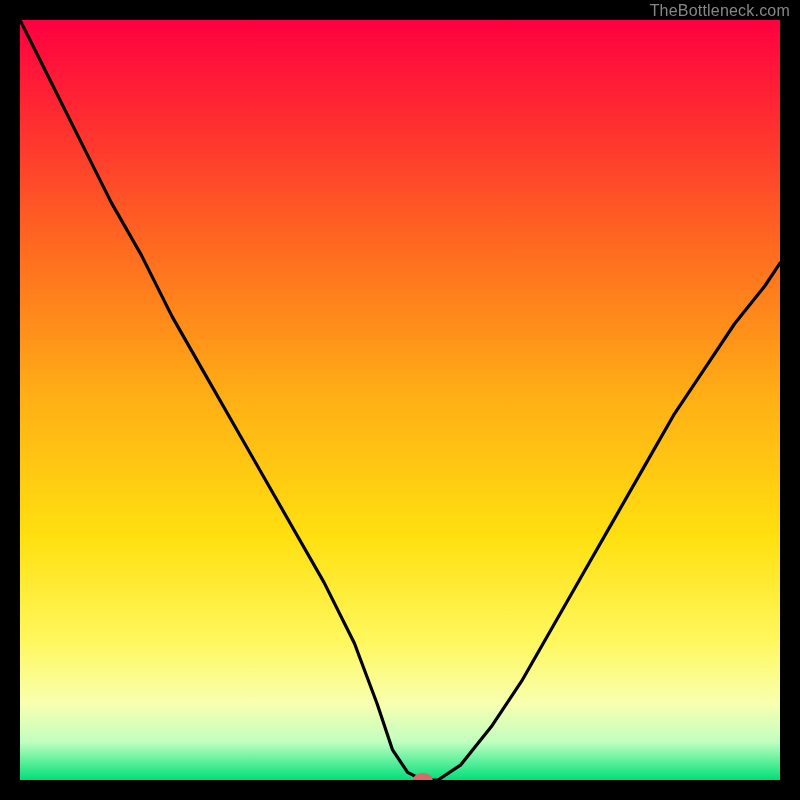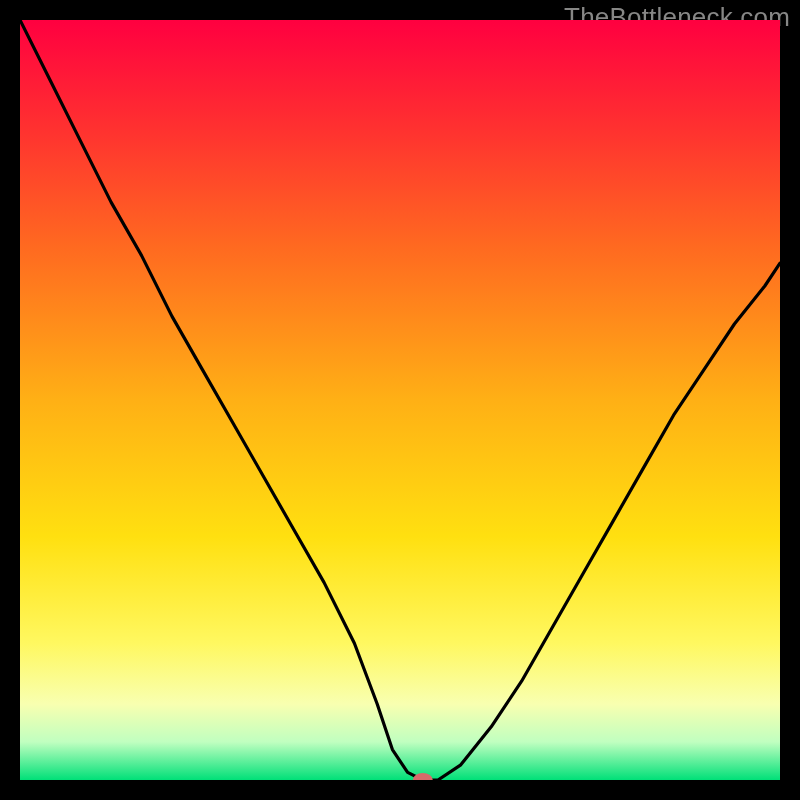--- a/index.html
+++ b/index.html
@@ -14,21 +14,21 @@
     position: relative;
     width: 800px;
     height: 800px;
     background: #000;
   }
   .watermark {
     position: absolute;
     top: 2px;
     right: 10px;
     font-family: Arial, Helvetica, sans-serif;
-    font-size: 26px;
+    font-size: 16px;
     color: #878786;
     font-weight: 500;
     letter-spacing: 0.2px;
   }
   svg.plot {
     position: absolute;
     left: 20px;
     top: 20px;
     width: 760px;
     height: 760px;

